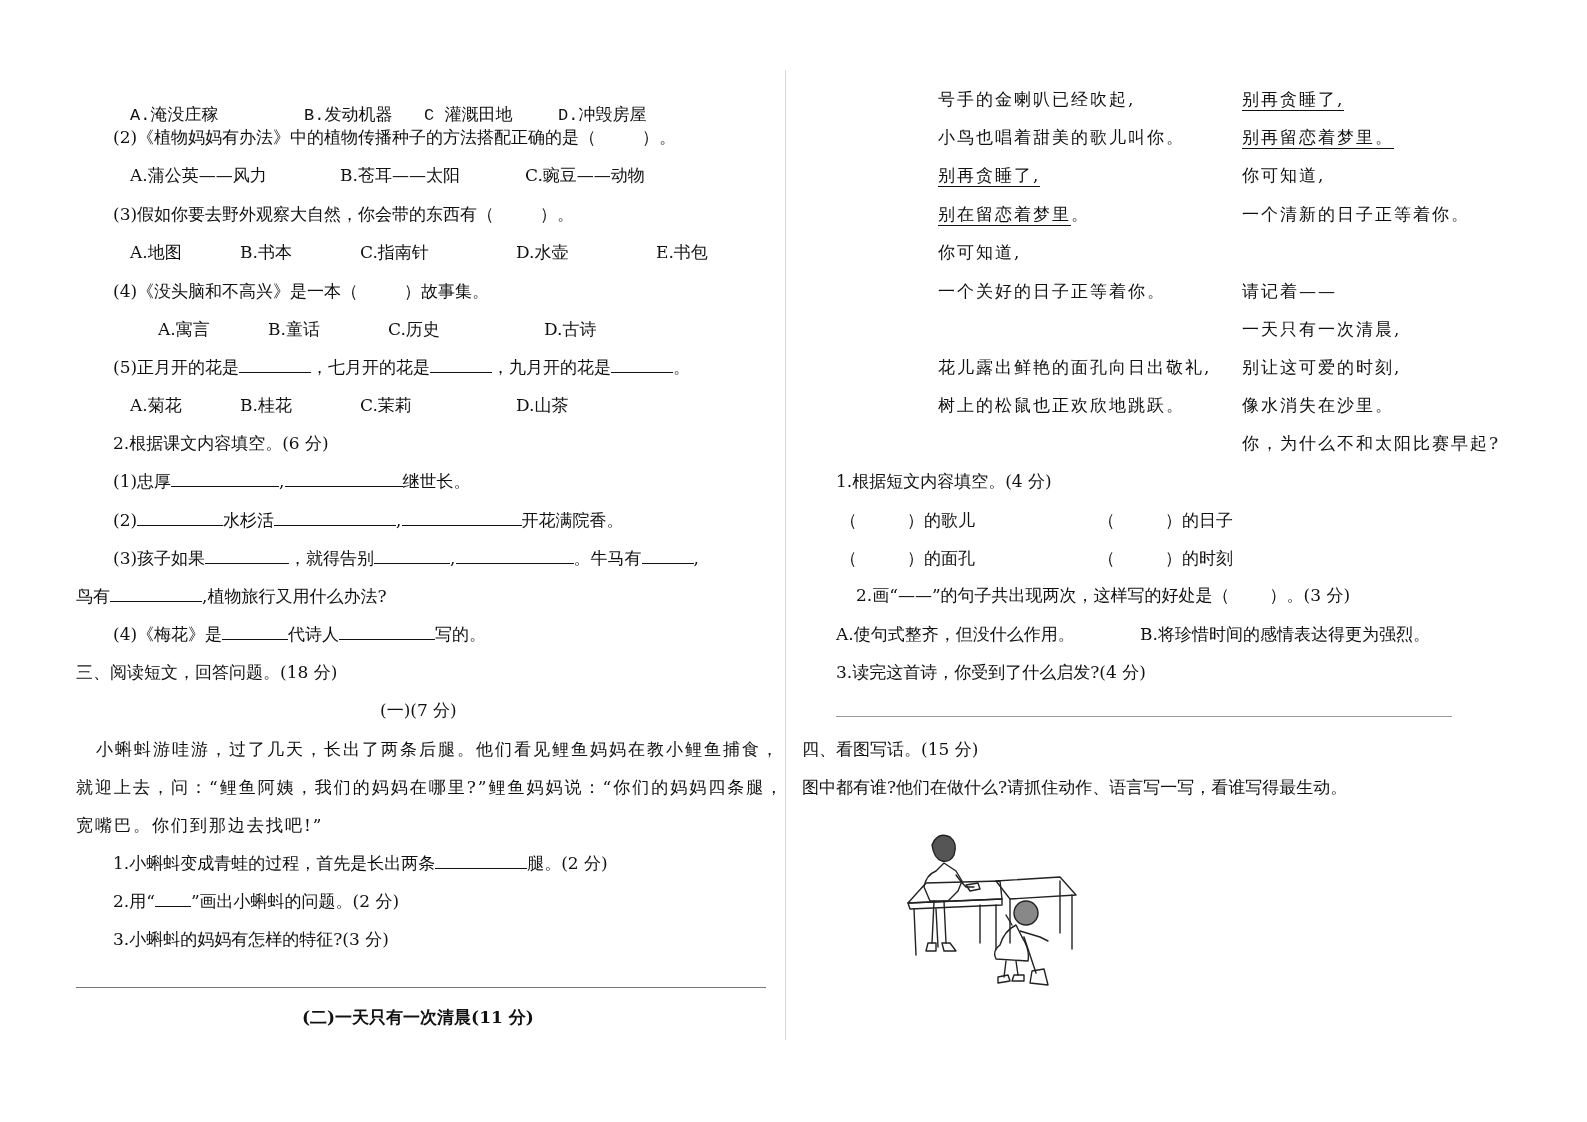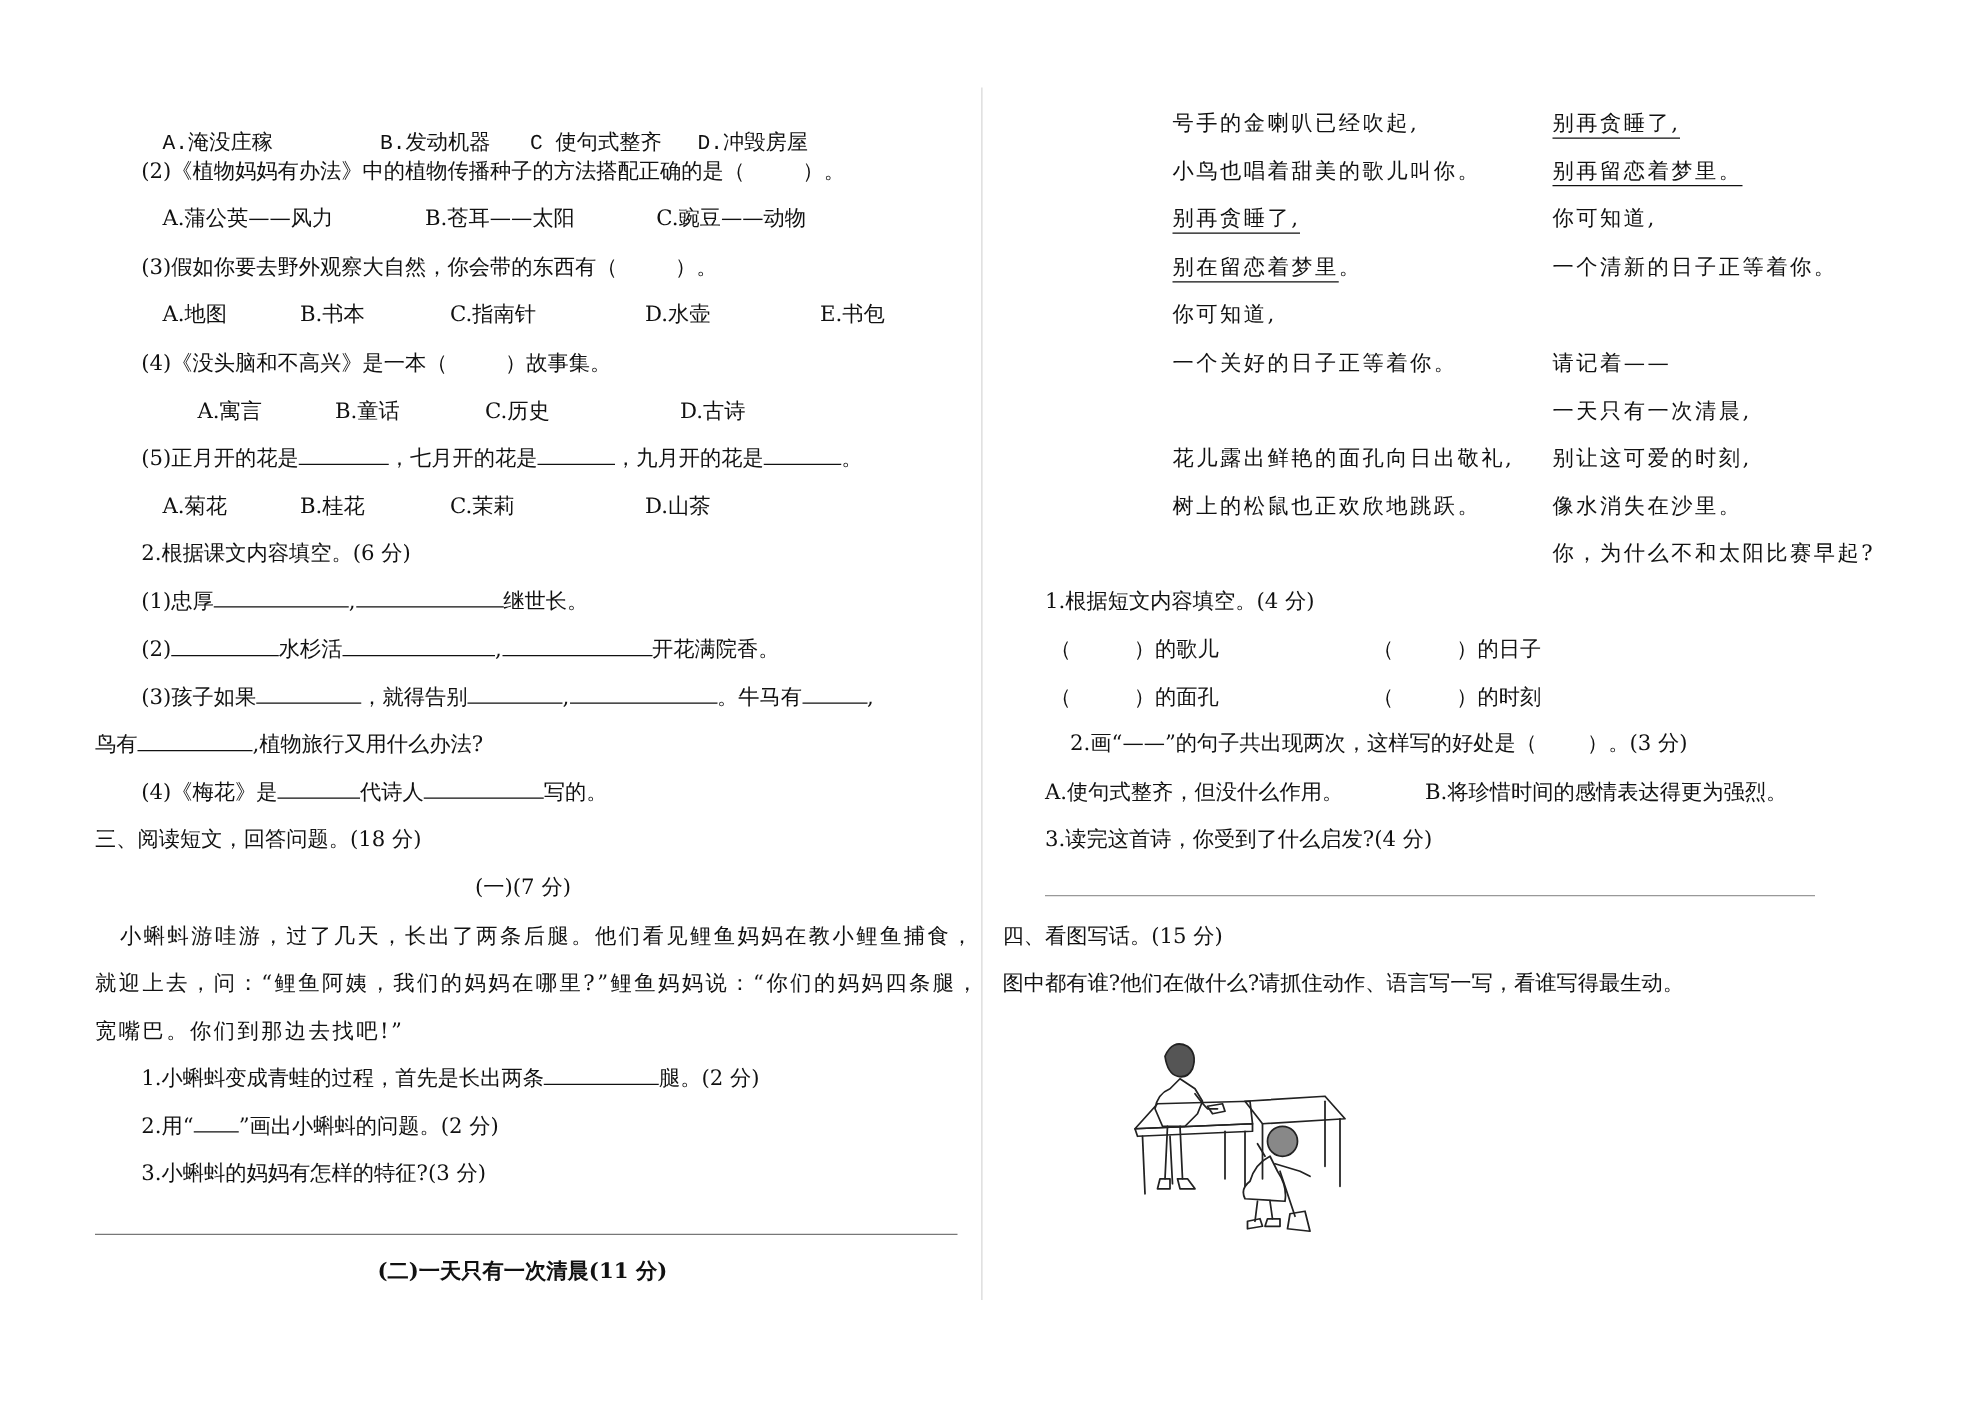--- a/index.html
+++ b/index.html
@@ -15,21 +15,21 @@
   .hr { position:absolute; height:1px; background:#777; }
   #picture { position:absolute; left:900px; top:825px; width:200px; height:170px; }
 </style>
 </head>
 <body>
 
 <div>
   <div class="ln" style="left:130px;top:105px;font-family:Liberation Mono, monospace;">
     <span>A.淹没庄稼</span>
     <span style="position:absolute;left:146px;margin-left:28px;">B.发动机器</span>
-    <span style="position:absolute;left:294px;">C 使句式整齐</span>
+    <span style="position:absolute;left:294px;">C 灌溉田地</span>
     <span style="position:absolute;left:428px;">D.冲毁房屋</span>
   </div>
 
   <div class="ln" style="left:113px;top:126px;">
     <span>(2)《植物妈妈有办法》中的植物传播种子的方法搭配正确的是（</span><span style="display:inline-block;width:46px;"></span><span>）。</span>
   </div>
   <div class="ln" style="left:130px;top:164px;">
     <span>A.蒲公英——风力</span>
     <span style="position:absolute;left:210px;">B.苍耳——太阳</span>
     <span style="position:absolute;left:395px;">C.豌豆——动物</span>

